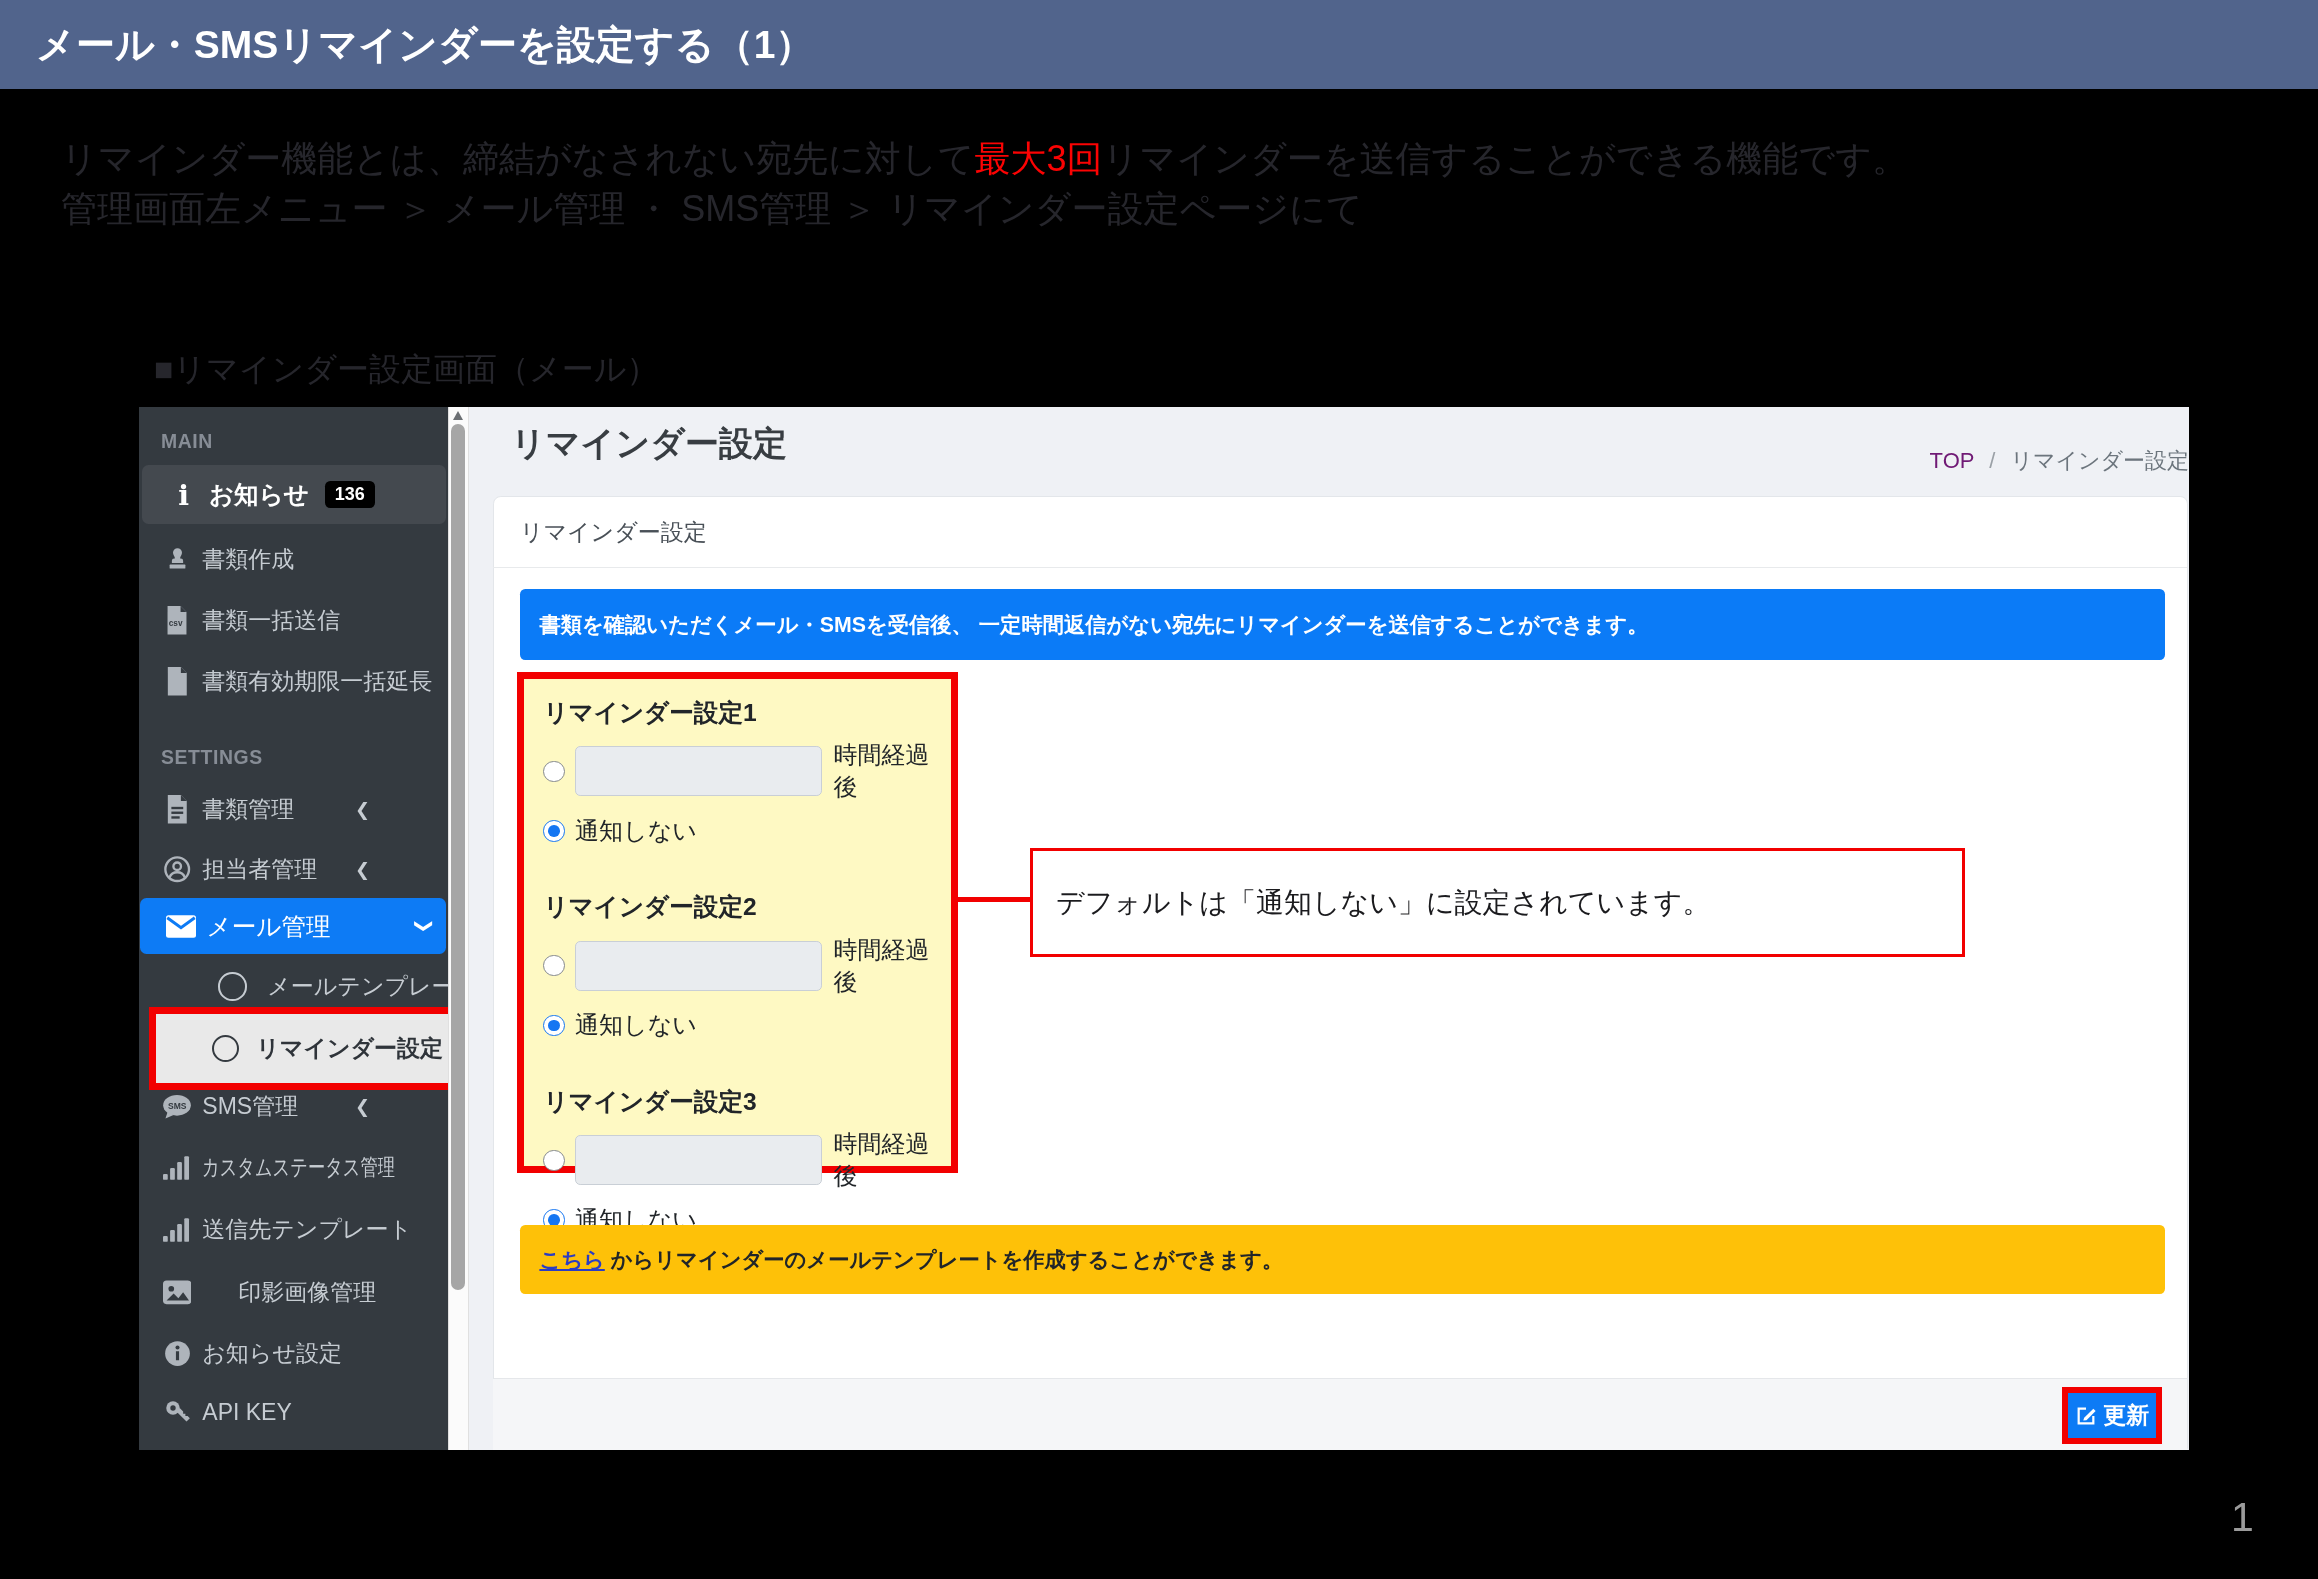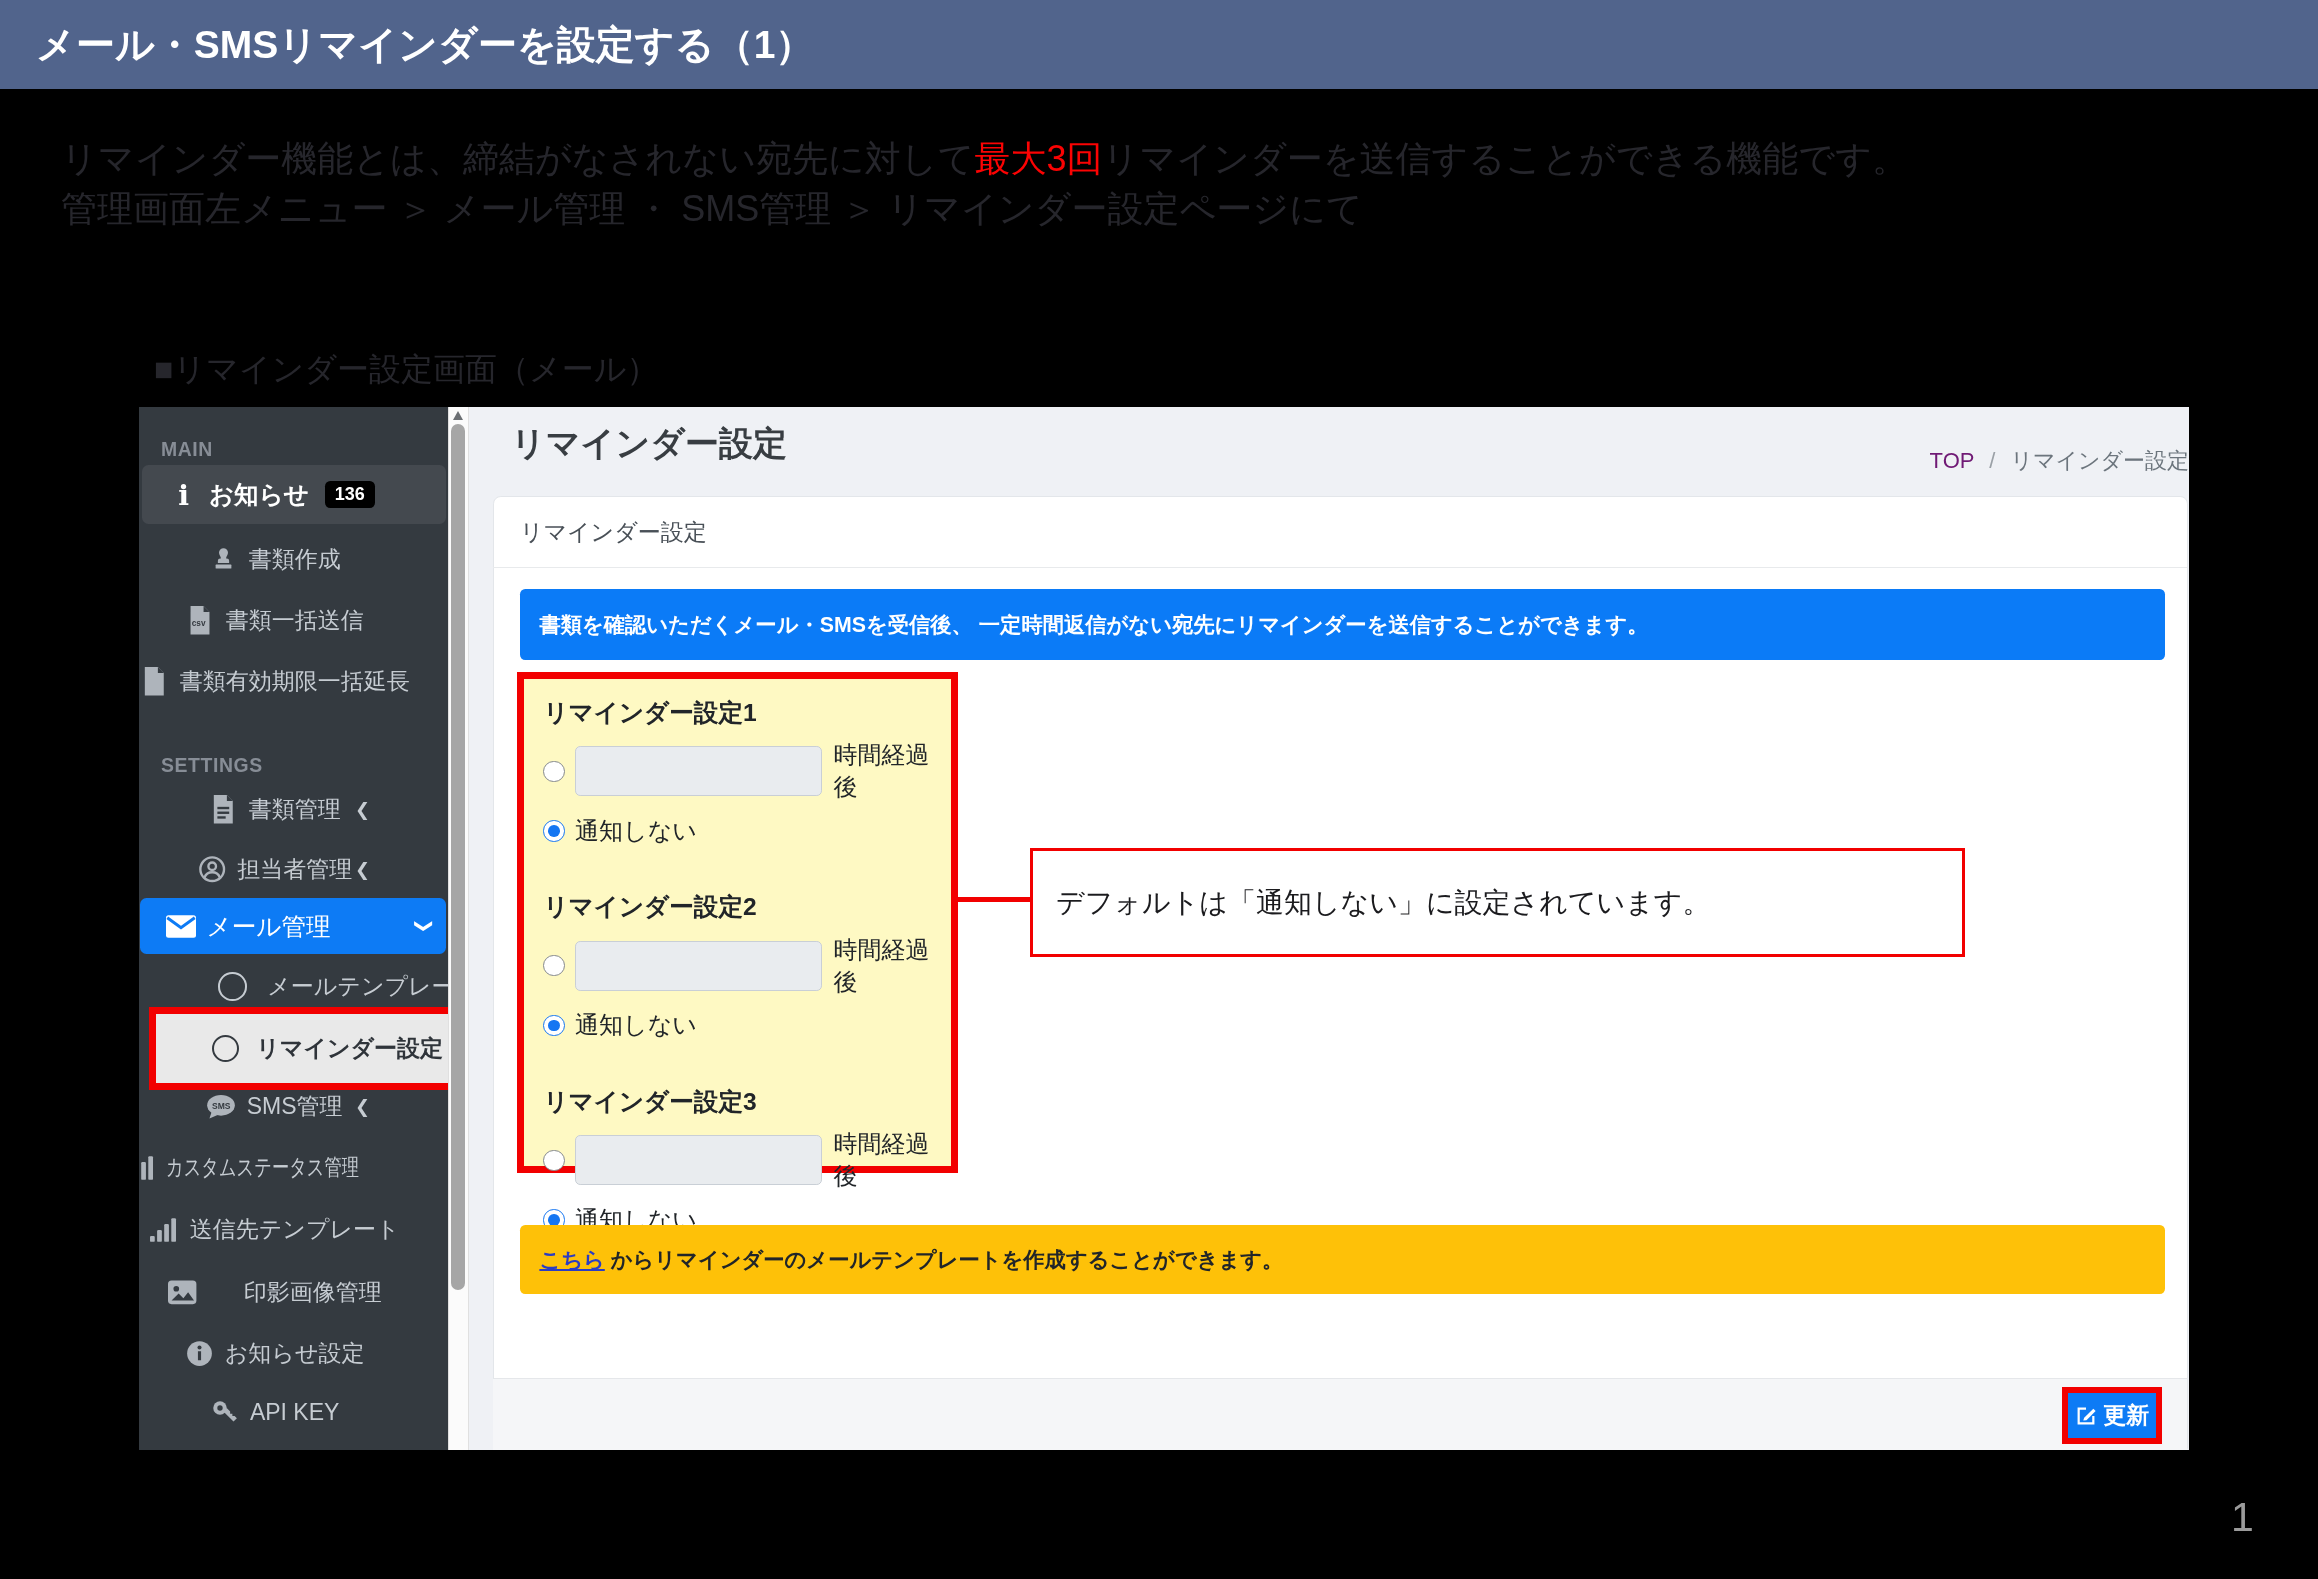--- a/index.html
+++ b/index.html
@@ -12,22 +12,22 @@
   .intro{position:absolute;left:61px;top:134px;width:2198px;font-size:36px;line-height:50px;color:#26262c;font-weight:500;}
   .intro .hl{color:#fb0303;}
   .caption{position:absolute;left:154px;top:348px;font-size:32px;color:#26262c;font-weight:500;}
   .pageno{position:absolute;left:2231px;top:1494px;font-size:41px;color:#9b9b9b;}
 
   
   .shot{position:absolute;left:139px;top:407px;width:2050px;height:1043px;background:#fff;overflow:hidden;}
 
   
   .sidebar{position:absolute;left:0;top:0;width:309px;height:1043px;background:#343a40;}
-  .sb-label{position:absolute;left:22px;font-size:19.4px;font-weight:600;color:#878d96;letter-spacing:0.6px;margin-top:8px;}
-  .sb-item{position:absolute;left:0;width:248px;height:39px;display:flex;align-items:center;justify-content:center;}
+  .sb-label{position:absolute;left:22px;font-size:19.4px;font-weight:600;color:#878d96;letter-spacing:0.6px;}
+  .sb-item{position:absolute;left:0;width:248px;height:39px;display:flex;align-items:center;}
   .sb-item .ic{width:30px;margin-left:23px;display:flex;justify-content:center;align-items:center;flex:0 0 30px;}
   .sb-item .lb{margin-left:10.3px;font-size:23px;color:#c6ccd2;white-space:nowrap;}
   .sb-item .chev{position:absolute;right:17px;font-size:18px;color:#c6ccd2;}
   .sb-active{position:absolute;left:2.6px;width:304px;height:59px;background:#44494f;border-radius:6.5px;display:flex;align-items:center;}
   .sb-active .ic{width:30px;margin-left:27px;flex:0 0 30px;display:flex;justify-content:center;}
   .sb-active .lb{margin-left:10.3px;font-size:24.6px;font-weight:700;color:#fff;}
   .badge{margin-left:15.5px;background:#000000;color:#fff;font-size:18px;font-weight:700;padding:3.2px 10.3px;border-radius:5.2px;}
   .sb-mail{position:absolute;left:1.3px;width:306px;height:56px;background:#0d7bf5;border-radius:6.5px;display:flex;align-items:center;}
   .sb-mail .ic{width:30px;margin-left:26px;flex:0 0 30px;display:flex;justify-content:center;}
   .sb-mail .lb{margin-left:10.3px;font-size:24.6px;color:#fff;font-weight:500;}

